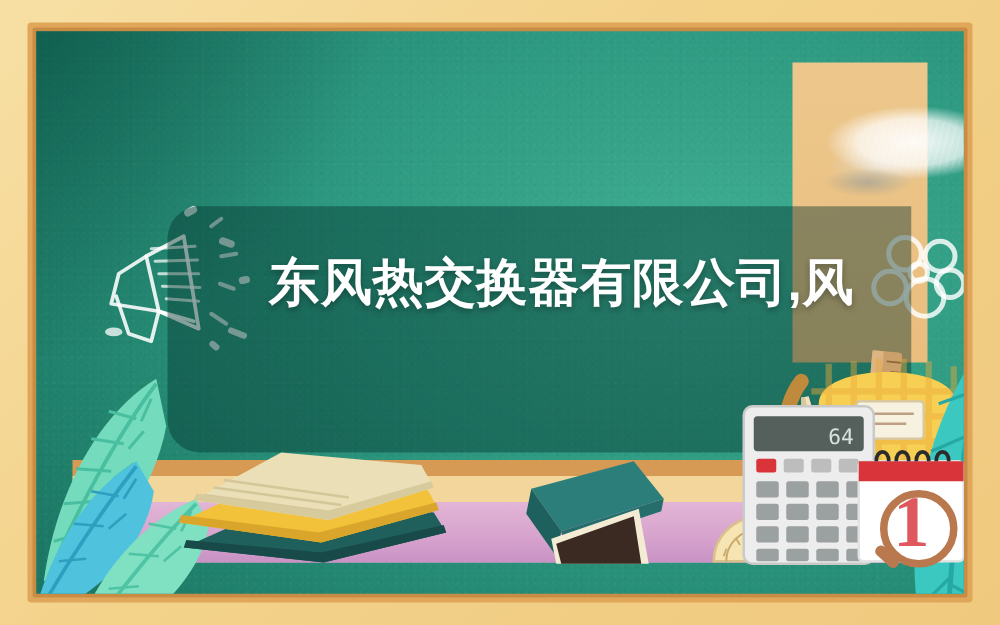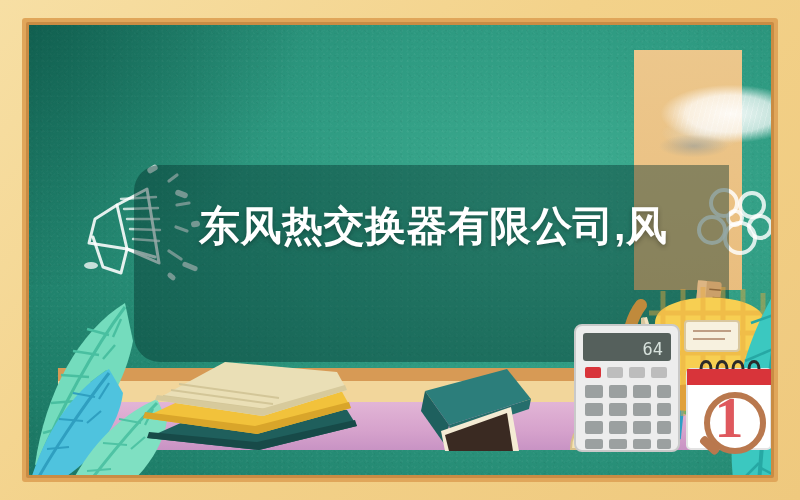--- a/index.html
+++ b/index.html
@@ -95,21 +95,21 @@
 
   
   .panel{
     position:absolute;
     left:105px; top:140px; width:595px; height:197px;
     background:rgba(3,48,42,.42);
     border-radius:26px 0 0 26px;
   }
   .title-block{
     position:absolute;
-    left:170px; top:176px; width:520px;
+    left:186px; top:176px; width:520px;
   }
   .title-line{
     color:#FFFFFF;
     font-size:41px;
     font-weight:700;
     line-height:51px;
     letter-spacing:.5px;
     white-space:nowrap;
     text-shadow:0 2px 5px rgba(0,0,0,.30);
   }
@@ -129,21 +129,21 @@
   .leaf svg{ width:100%; height:100%; overflow:visible; }
 
   
   .books{ position:absolute; left:112px; bottom:25px; width:220px; height:96px; }
   .books svg{ width:100%; height:100%; overflow:visible; }
 
   
   .obj{ position:absolute; }
   .obj svg{ width:100%; height:100%; overflow:visible; }
 
-  .calc{ left:540px; bottom:22px; width:118px; height:132px; }
+  .calc{ left:560px; bottom:22px; width:118px; height:132px; }
   .pack{ left:596px; top:246px; width:170px; height:150px; }
   .ruler{ left:656px; top:254px; width:40px; height:118px; transform:rotate(5deg); }
   .pencils{ left:596px; top:290px; width:80px; height:130px; }
   .globe{ left:722px; top:300px; width:86px; height:120px; }
   .calendar{ left:648px; bottom:20px; width:110px; height:102px; }
   .bigleaf-r{ left:688px; top:238px; width:122px; height:262px; }
   .protractor{ left:540px; bottom:22px; width:74px; height:52px; }
   .greenbox{ left:648px; bottom:52px; width:96px; height:56px; }
   .book-mid{ left:386px; bottom:24px; width:118px; height:86px; }
 

